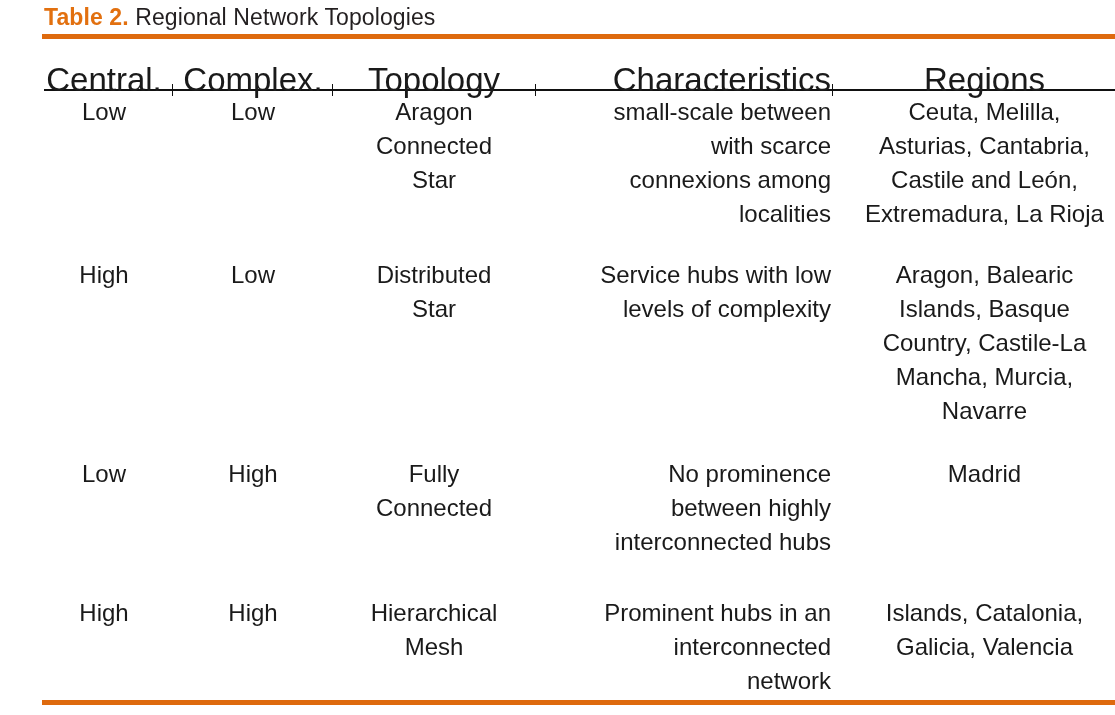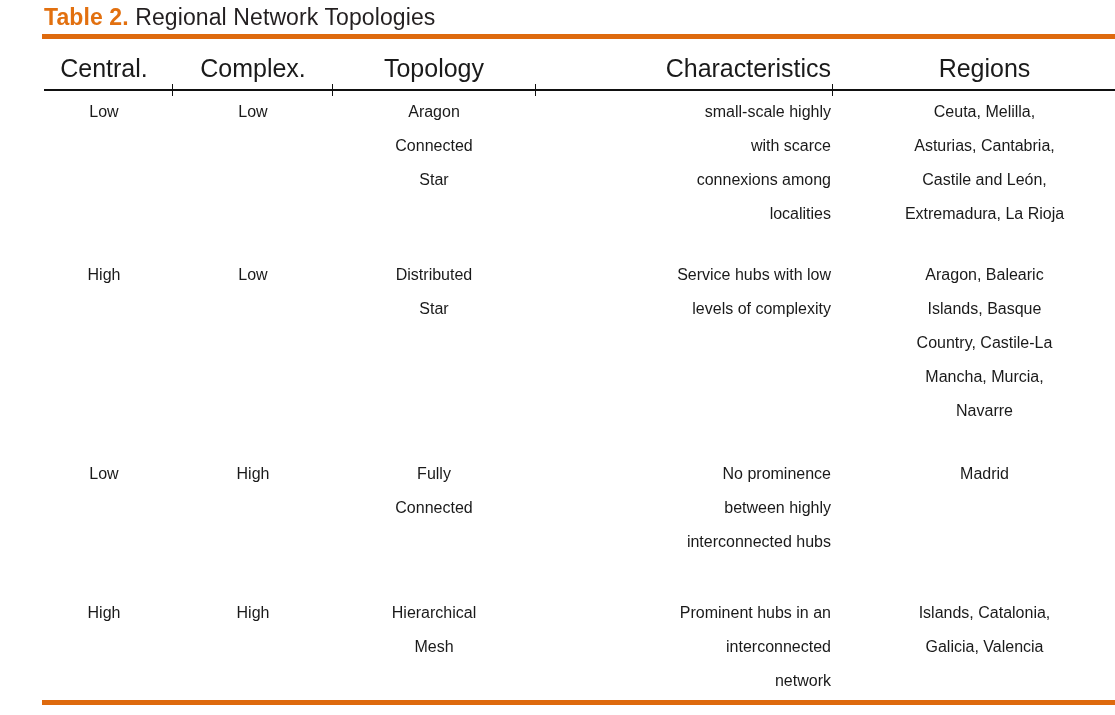--- a/index.html
+++ b/index.html
@@ -88,43 +88,43 @@
 
   .head-row {
     position: absolute;
     left: 0;
     top: 52px;
     width: 1115px;
     height: 34px;
   }
   .head-cell {
     position: absolute;
-    top: 0;
+    top: 12px;
     text-align: center;
-    font-size: 25px;
+    font-size: 33px;
     line-height: 32px;
     color: #1a1a1a;
     white-space: nowrap;
   }
 
   .body-rows {
     position: absolute;
     left: 0;
     top: 95px;
     width: 1115px;
   }
   .row {
     position: relative;
     width: 1115px;
   }
   .cell {
     position: absolute;
     top: 0;
     text-align: center;
-    font-size: 16px;
+    font-size: 24px;
     line-height: 34px;
     color: #1a1a1a;
   }
   .cell .line {
     display: block;
     white-space: nowrap;
   }
 
   
   .c0 { left: 4px;   width: 136px; }
@@ -174,21 +174,21 @@
         </div>
         <div class="cell c1">
           <span class="line">Low</span>
         </div>
         <div class="cell c2">
           <span class="line">Aragon</span>
           <span class="line">Connected</span>
           <span class="line">Star</span>
         </div>
         <div class="cell c3">
-          <span class="line">small-scale highly</span>
+          <span class="line">small-scale between</span>
           <span class="line">with scarce</span>
           <span class="line">connexions among</span>
           <span class="line">localities</span>
         </div>
         <div class="cell c4">
           <span class="line">Ceuta, Melilla,</span>
           <span class="line">Asturias, Cantabria,</span>
           <span class="line">Castile and León,</span>
           <span class="line">Extremadura, La Rioja</span>
         </div>

